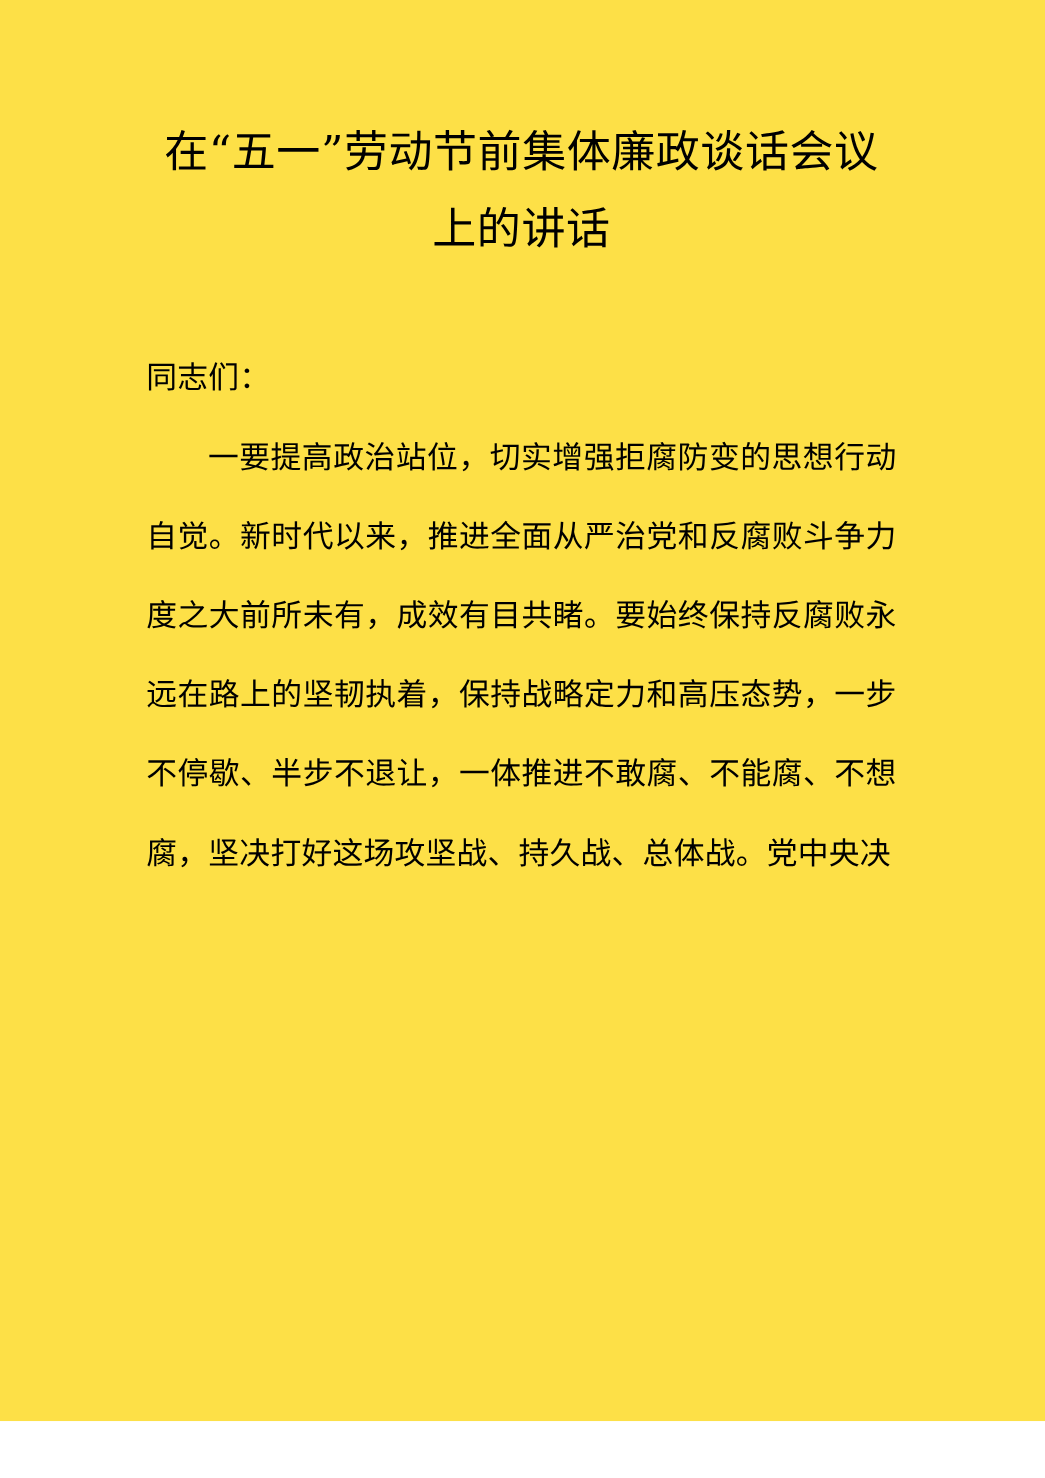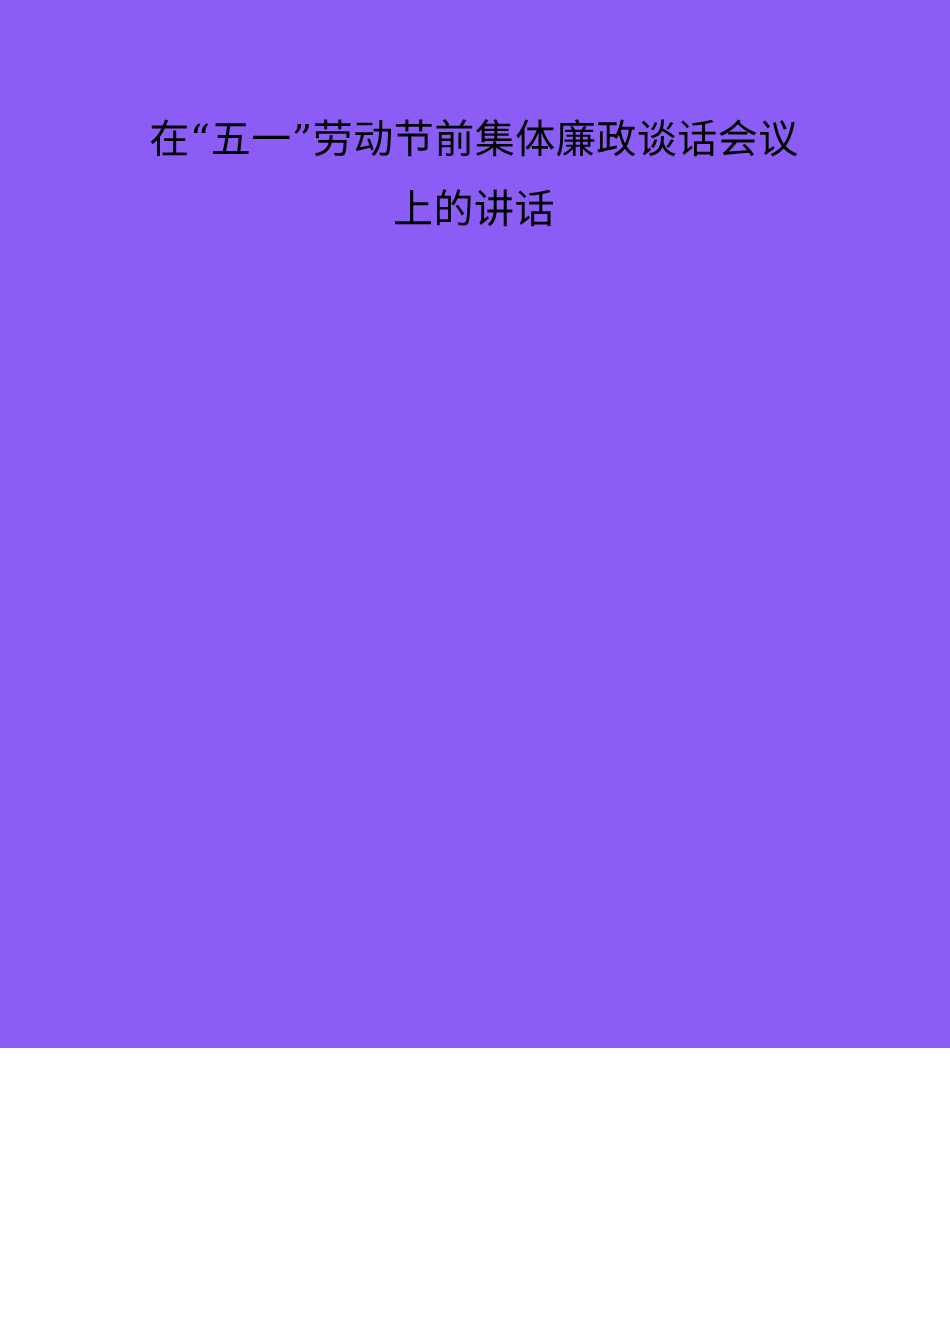--- a/index.html
+++ b/index.html
@@ -9,23 +9,23 @@
     background: #ffffff;
   }
   body {
     font-family: "DejaVu Serif", "Liberation Serif", serif;
     color: #000000;
     -webkit-font-smoothing: antialiased;
   }
   .page {
     position: relative;
     width: 950px;
-    height: 1048px;
+    height: 1292px;
     margin: 0 auto;
-    background: #8b5cf6;
+    background: #fde047;
     overflow: hidden;
     box-sizing: border-box;
     text-decoration: underline;
   }
   .content {
     position: absolute;
     left: 133px;
     top: 0;
     width: 682px;
   }
@@ -63,16 +63,18 @@
 </style>
 </head>
 <body>
 
 <div class="page">
   <div class="content">
 
     <h1 class="doc-title">在“五一”劳动节前集体廉政谈话会议上的讲话</h1>
 
     <div class="body-block">
+      <p class="para salutation">同志们：</p>
+      <p class="para indent">一要提高政治站位，切实增强拒腐防变的思想行动自觉。新时代以来，推进全面从严治党和反腐败斗争力度之大前所未有，成效有目共睹。要始终保持反腐败永远在路上的坚韧执着，保持战略定力和高压态势，一步不停歇、半步不退让，一体推进不敢腐、不能腐、不想腐，坚决打好这场攻坚战、持久战、总体战。党中央决</p>
     </div>
 
   </div>
 </div>
 
 </body></html>

